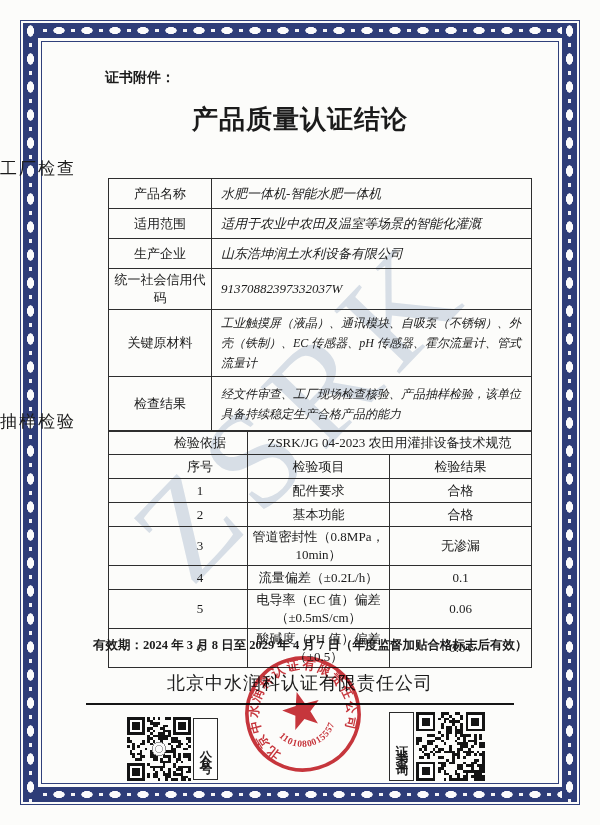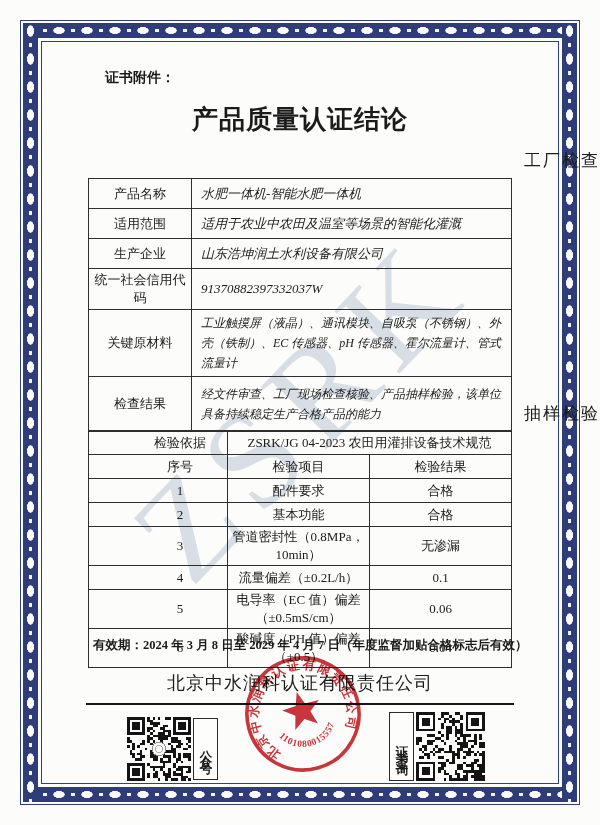--- a/index.html
+++ b/index.html
@@ -43,26 +43,26 @@
     color:#b9c6d6;opacity:.55;
     transform:rotate(-46deg);transform-origin:50% 50%;
     pointer-events:none;user-select:none;
     font-family:"Liberation Serif",serif;
   }
 
   
   .attachment{position:absolute;left:105px;top:69px;font-size:14px;font-weight:700;}
   .title{position:absolute;left:0;right:0;top:102px;text-align:center;
          font-size:26px;font-weight:700;letter-spacing:1px;}
-  .section-heading{position:absolute;left:0;right:0;text-align:right;font-size:17px;letter-spacing:2px;}
+  .section-heading{position:absolute;left:0;right:0;text-align:left;font-size:17px;letter-spacing:2px;margin-top:8px;}
   .sec1{top:149px;}
   .sec2{top:402px;}
 
   
-  table{border-collapse:collapse;table-layout:fixed;}
+  table{border-collapse:collapse;table-layout:fixed;margin-left:20px;}
   td{border:1px solid #2e2e2e;}
   .t1{position:absolute;left:88px;top:178px;width:424px;font-size:13px;}
   .t1 .lbl{width:100px;text-align:center;padding:2px 1px;}
   .t1 .val{text-align:left;padding:2px 9px;font-style:italic;}
   .t1 .r-s td{height:25px;}
   .t1 .r-t td{height:48px;}
   .t1 .r-t .val{font-size:12px;line-height:20px;padding:3px 9px;}
 
   .t2{position:absolute;left:88px;top:430px;width:424px;font-size:13px;text-align:center;}
   .t2 td{height:21px;padding:1px 4px;}

